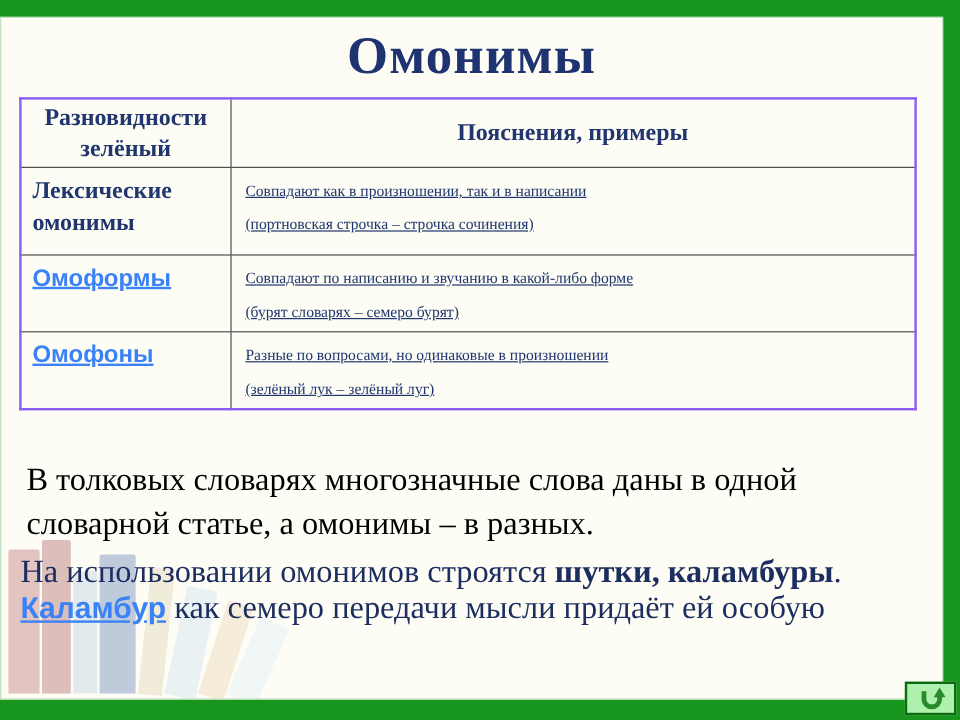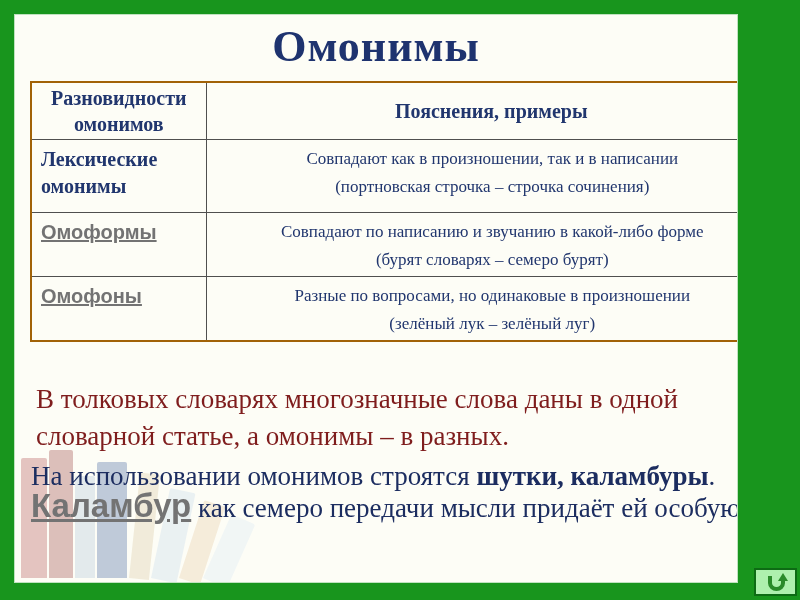--- a/index.html
+++ b/index.html
@@ -5,22 +5,22 @@
   html, body { margin: 0; padding: 0; }
   body {
     width: 800px; height: 600px;
     position: relative;
     font-family: "Liberation Serif", serif;
     overflow: hidden;
     background: #17941f;
   }
   .slide { position: absolute; inset: 0; background: #18951d; }
   .content {
-    position: absolute; left: 14px; top: 14px;
-    width: 724px; height: 569px;
+    position: absolute; left: 0; top: 14px;
+    width: 786px; height: 569px;
     background: #fdfdf6;
     border: 1px solid #bfe2bf;
     box-sizing: border-box;
     overflow: hidden;
   }
   .title {
     position: absolute; left: 0; top: 6px; width: 100%;
     margin: 0;
     text-align: center;
     color: #1e336f;
@@ -33,68 +33,69 @@
     width: 748px;
     border-collapse: collapse;
     z-index: 2;
     background: #fdfdf6;
   }
   table.homonyms th, table.homonyms td {
     border: 1px solid #4f4f4f;
     color: #21366e;
     box-sizing: border-box;
   }
-  table.homonyms { border: 2px solid #a16207; }
+  table.homonyms { border: 2px solid #8b5cf6; }
   th.col-term { width: 175px; }
   table.homonyms th {
     font-size: 20px; font-weight: bold;
     text-align: center; vertical-align: middle;
     height: 53px; line-height: 26px;
     padding: 2px 6px;
   }
   td.term {
     font-size: 20px; font-weight: bold;
     vertical-align: top; text-align: left;
     padding: 6px 8px 12px 9px;
     line-height: 27px;
   }
   td.desc {
-    font-size: 17px;
-    vertical-align: top; text-align: center;
+    font-size: 13px;
+    vertical-align: top; text-align: left;
     padding: 5px 10px 2px 12px;
     line-height: 28px;
+    text-decoration: underline;
   }
   tr.r1 td { height: 57px; }
   tr.r2 td { height: 56px; }
   tr.r3 td { height: 54px; }
   tr.r4 td { height: 73px; }
   .link {
-    color: #737373;
+    color: #3b82f6;
     font-family: "Liberation Sans", sans-serif;
     font-weight: bold;
     font-size: 20px;
     text-decoration: underline;
     cursor: pointer;
   }
   .para1 {
     position: absolute; left: 21px; top: 366px;
     margin: 0;
     font-size: 27px; line-height: 37px;
-    color: #7f1d1d;
+    color: #000000;
     z-index: 2;
   }
   .para2 {
     position: absolute; left: 16px; top: 446px;
     margin: 0;
     width: 756px;
     font-size: 27px; line-height: 30px;
     color: #1c2d60;
     z-index: 2;
   }
-  .para2 .link { font-size: 33px; margin-top: 14px; }
+  .para2 .link { font-size: 25px; margin-top: 14px; }
   .books {
     position: absolute; left: 6px; bottom: 4px;
     height: 132px; width: 330px;
     display: flex; align-items: flex-end;
     opacity: 0.32;
     z-index: 1;
   }
   .spine { border-radius: 2px 2px 0 0; margin-right: 2px; }
   .sp1 { width: 26px; height: 120px; background: #b05050; }
   .sp2 { width: 24px; height: 128px; background: #9a3e3e; }
@@ -134,21 +135,21 @@
       <div class="spine sp8"></div>
     </div>
 
     <h1 class="title">Омонимы</h1>
 
     <table class="homonyms">
       <tbody>
           <tr>
         <th class="col-term">
           <span>Разновидности</span><br>
-          <span>омонимов</span>
+          <span>зелёный</span>
         </th>
         <th>Пояснения, примеры</th>
       </tr>
       <tr class="r1">
         <td class="term">
           <span>Лексические</span><br>
           <span>омонимы</span>
         </td>
         <td class="desc">
           <span>Совпадают как в произношении, так и в написании</span><br>

